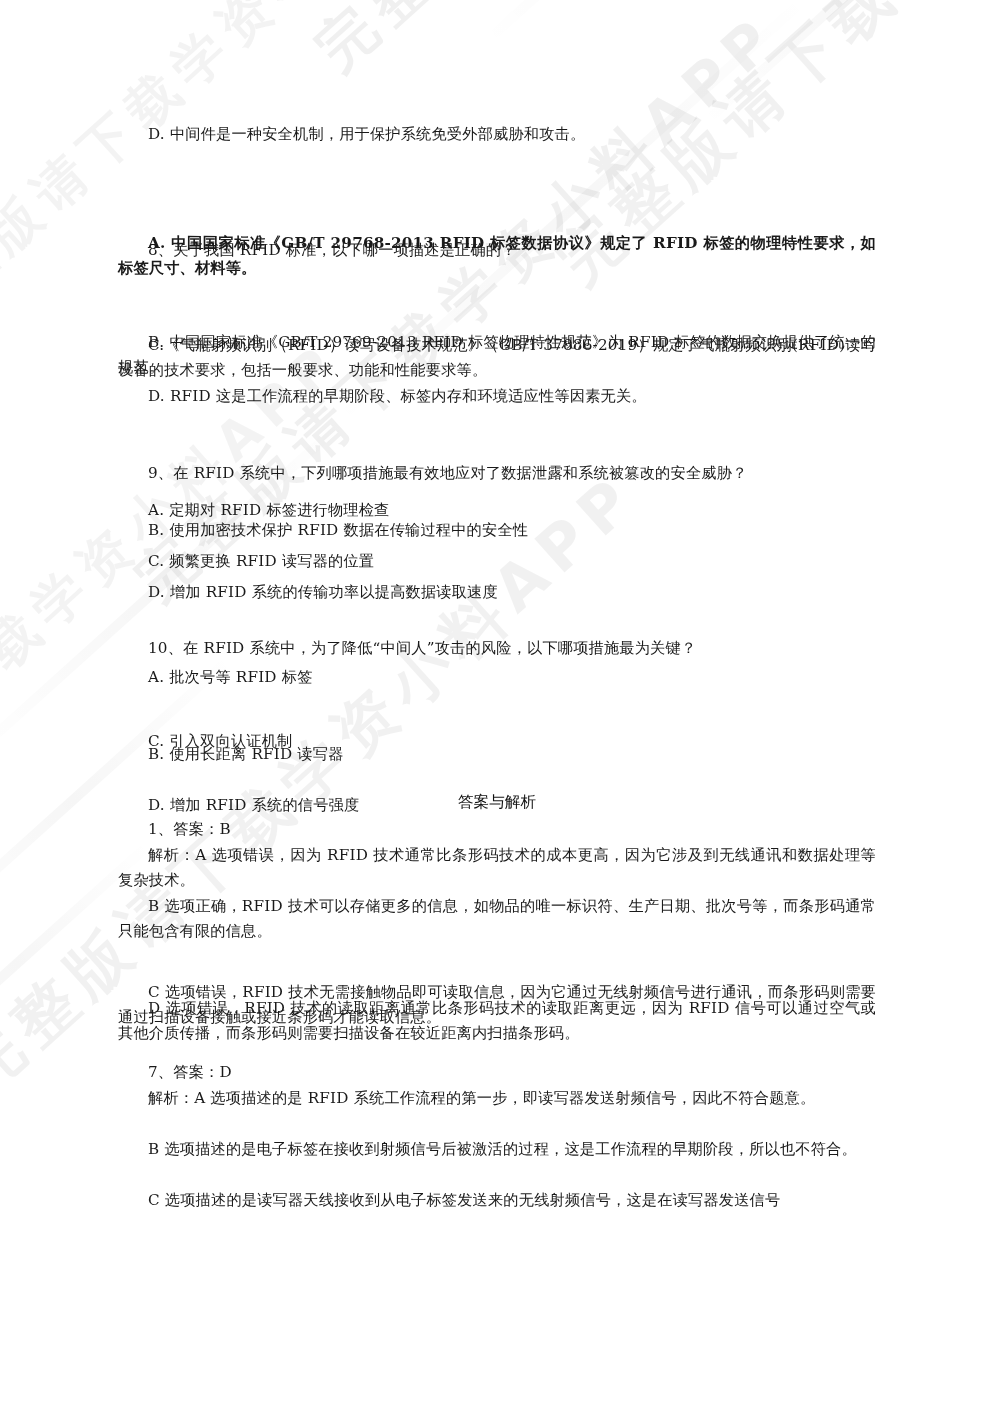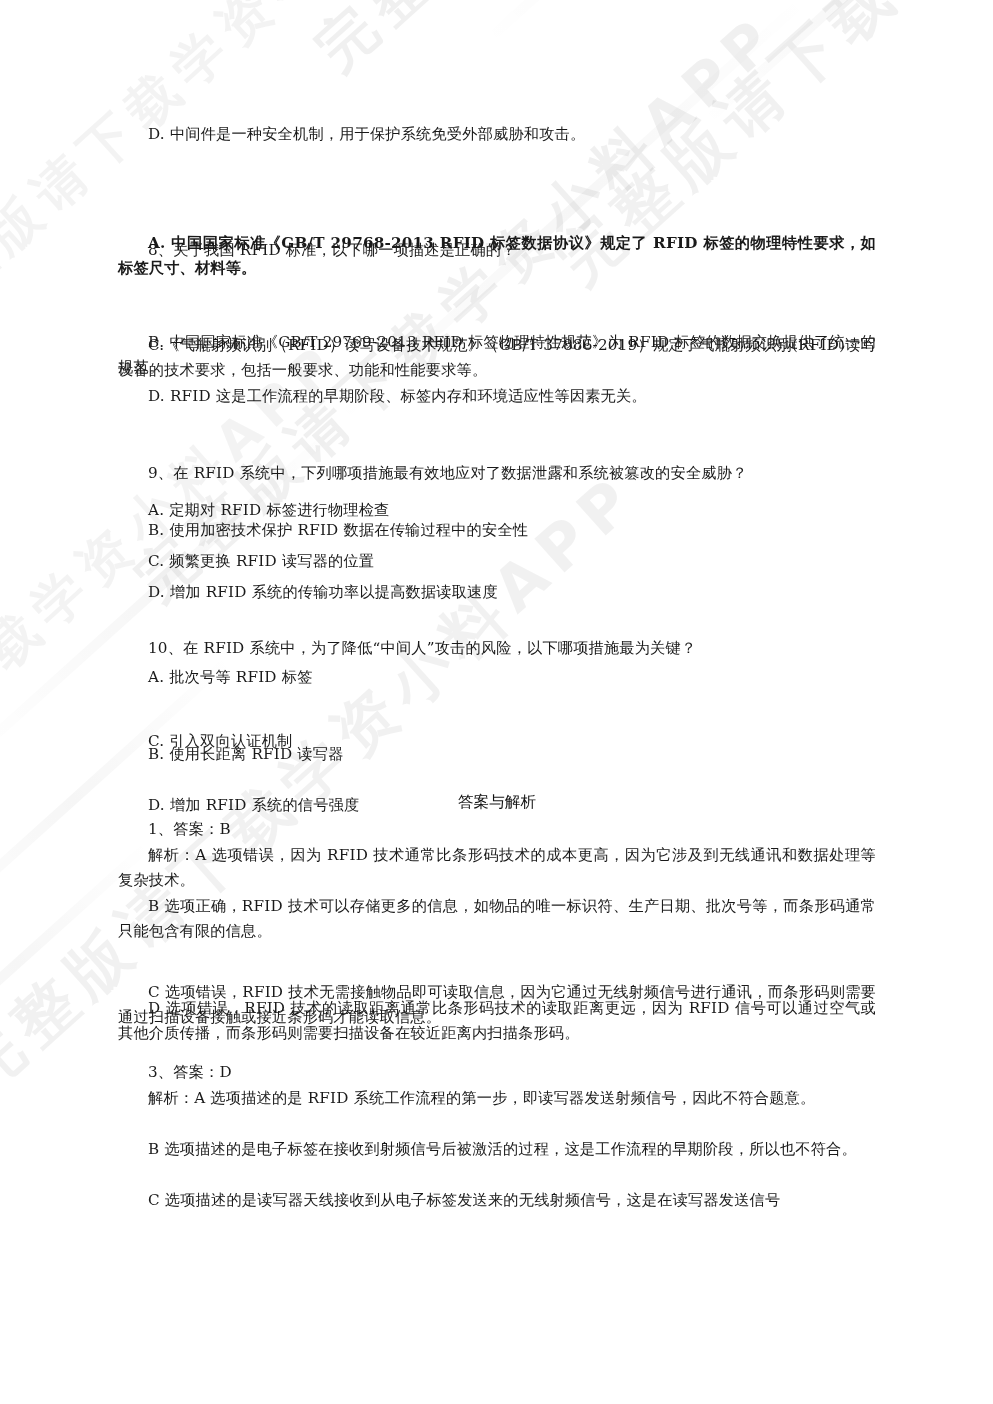--- a/index.html
+++ b/index.html
@@ -124,19 +124,19 @@
     <div class="para" style="top:793px;">D. 增加 RFID 系统的信号强度</div>
 
     <div class="heading" style="top:790px;">答案与解析</div>
 
     <div class="para" style="top:817px;">1、答案：B</div>
     <div class="para" style="top:843px;">解析：A 选项错误，因为 RFID 技术通常比条形码技术的成本更高，因为它涉及到无线通讯和数据处理等复杂技术。</div>
     <div class="para" style="top:894px;">B 选项正确，RFID 技术可以存储更多的信息，如物品的唯一标识符、生产日期、批次号等，而条形码通常只能包含有限的信息。</div>
     <div class="para" style="top:980px;">C 选项错误，RFID 技术无需接触物品即可读取信息，因为它通过无线射频信号进行通讯，而条形码则需要通过扫描设备接触或接近条形码才能读取信息。</div>
     <div class="para" style="top:996px;">D 选项错误，RFID 技术的读取距离通常比条形码技术的读取距离更远，因为 RFID 信号可以通过空气或其他介质传播，而条形码则需要扫描设备在较近距离内扫描条形码。</div>
 
-    <div class="para" style="top:1060px;">3、答案：D</div>
+    <div class="para" style="top:1060px;">7、答案：D</div>
     <div class="para" style="top:1086px;">解析：A 选项描述的是 RFID 系统工作流程的第一步，即读写器发送射频信号，因此不符合题意。</div>
     <div class="para" style="top:1137px;">B 选项描述的是电子标签在接收到射频信号后被激活的过程，这是工作流程的早期阶段，所以也不符合。</div>
     <div class="para" style="top:1188px;">C 选项描述的是读写器天线接收到从电子标签发送来的无线射频信号，这是在读写器发送信号</div>
 
   </div>
 </div>
 
 </body></html>

